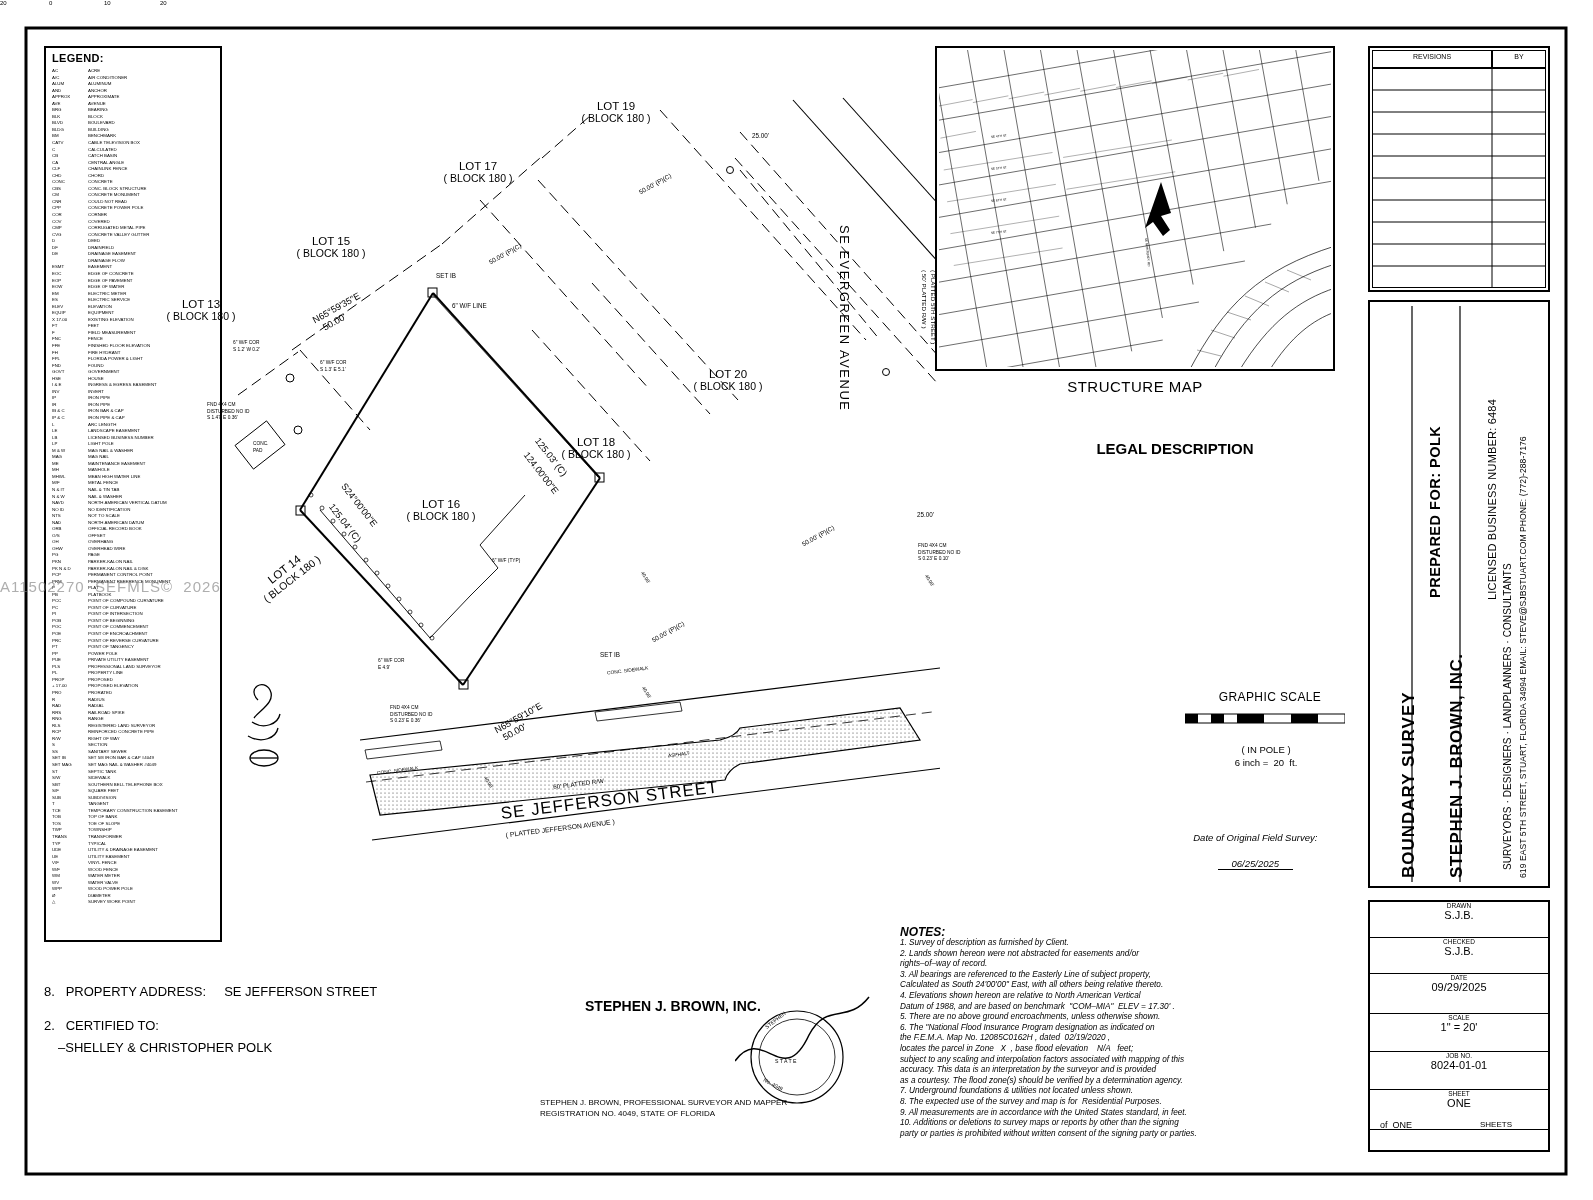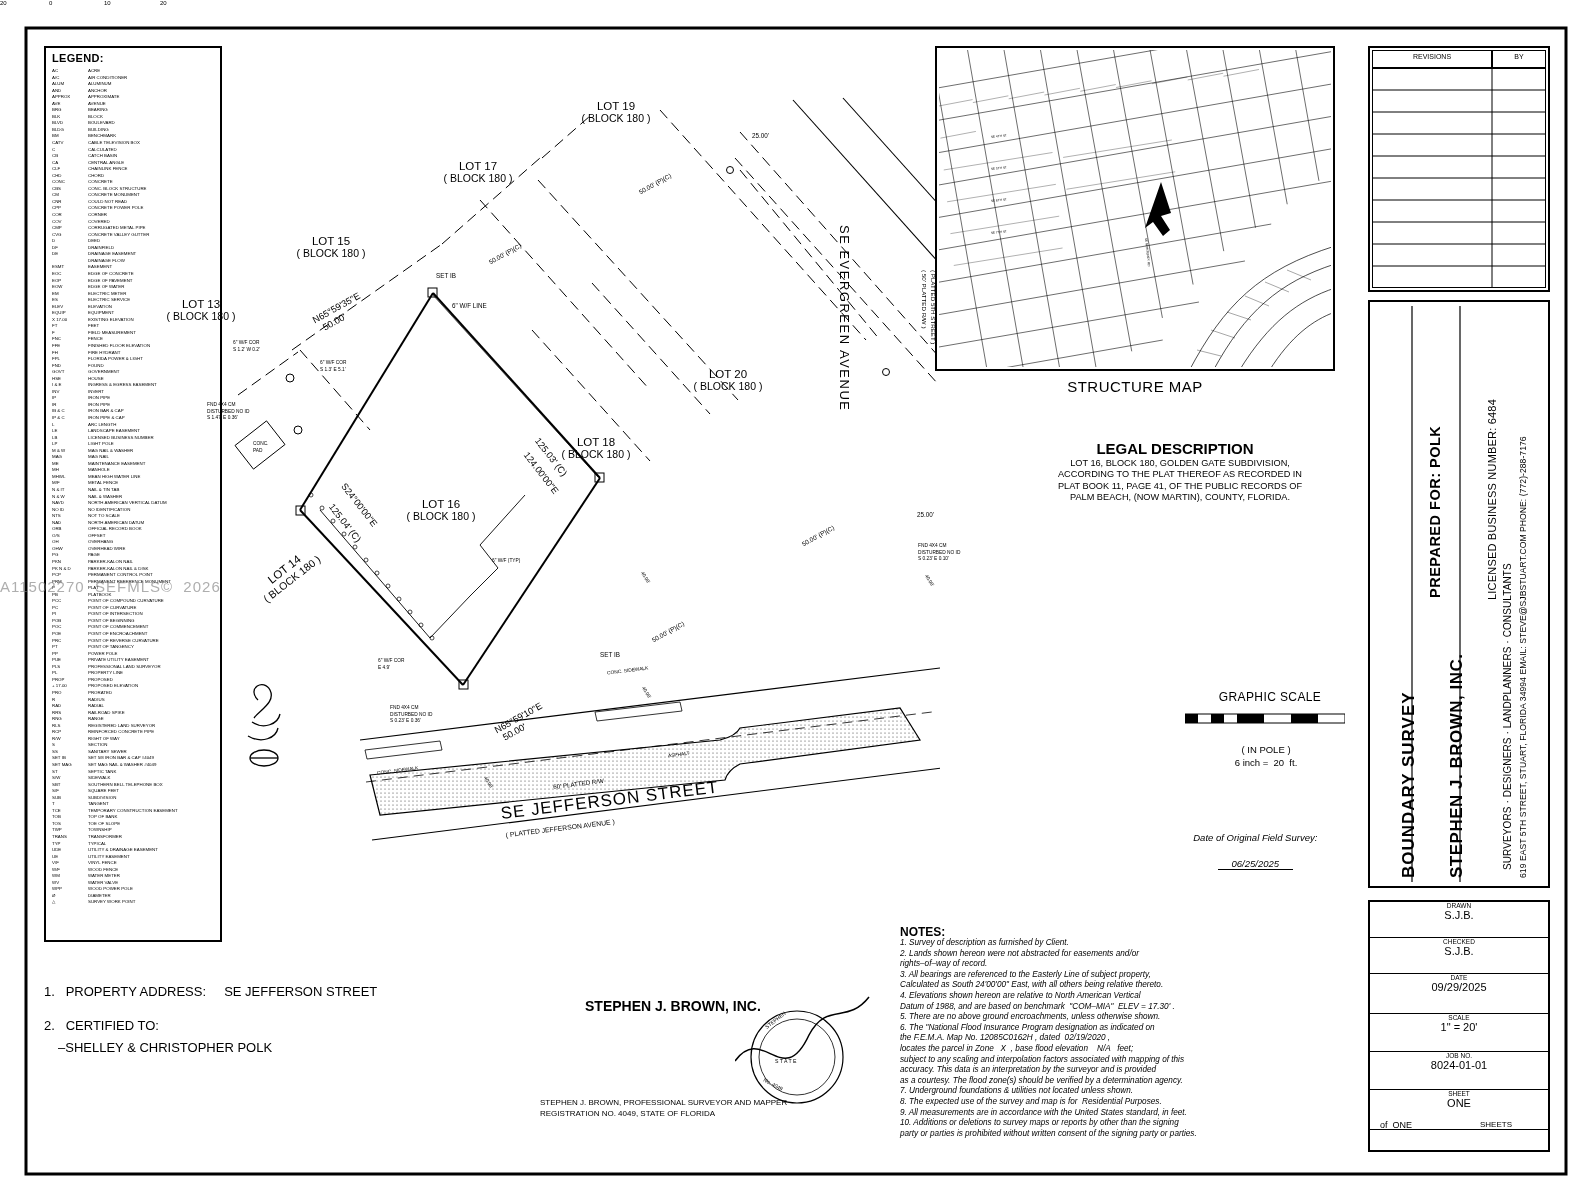--- a/index.html
+++ b/index.html
@@ -35,21 +35,21 @@
   #revHdrR{left:1492px;top:50px;width:54px;height:18px;}
   #revLbl{left:1372px;top:53px;width:120px;text-align:center;font-size:7px;}
   #byLbl{left:1492px;top:53px;width:54px;text-align:center;font-size:7px;}
   #mainTitleBox{left:1368px;top:300px;width:182px;height:588px;}
   .vtext{position:absolute;transform-origin:left top;white-space:nowrap;}
   #drawnBox{left:1368px;top:900px;width:182px;height:252px;}
   .tbrow{position:absolute;left:1369px;width:180px;border-bottom:1px solid #000;box-sizing:border-box;}
   .tblbl{font-size:6.5px;text-align:center;}
   .tbval{font-size:11px;text-align:center;}
   
-  #notesTitle{left:900px;top:925px;font-size:12px;font-weight:bold;}
+  #notesTitle{left:900px;top:925px;font-size:12px;font-weight:bold;font-style:italic;}
   #notesBody{left:900px;top:938px;width:450px;font-size:8.2px;line-height:10.6px;font-style:italic;}
   
   #notValid{left:508px;top:938px;width:380px;font-size:12.5px;line-height:17px;font-weight:bold;}
   #sjbName{left:585px;top:998px;font-size:14px;font-weight:bold;}
   #propAddr{left:44px;top:984px;font-size:13px;}
   #certTo{left:44px;top:1018px;font-size:13px;}
   #certName{left:58px;top:1040px;font-size:13px;}
   #regLine{left:540px;top:1098px;width:320px;text-align:left;font-size:8px;line-height:10.5px;}
   
   #wm{left:0px;top:578px;width:330px;font-size:15px;color:#7d7d7d;opacity:.62;letter-spacing:1px;}
@@ -832,24 +832,20 @@
 
         <g fill="#000">
           <path d="M 222,132 L 206,178 L 214,172 L 224,186 L 231,180 L 222,166 L 232,163 Z"></path>
         </g>
       </svg>
     </div>
   </div>
   <div class="txt" id="locmapCap">STRUCTURE MAP</div>
 
   <div class="txt" id="legalTitle">LEGAL DESCRIPTION</div>
-  <div class="txt" id="legalBody" style="white-space:pre-wrap;text-align:center">LOT 16, BLOCK 180, GOLDEN GATE SUBDIVISION,
-ACCORDING TO THE PLAT THEREOF AS RECORDED IN
-PLAT BOOK 11, PAGE 41, OF THE PUBLIC RECORDS OF
-PALM BEACH, (NOW MARTIN), COUNTY, FLORIDA.</div>
 
   <div class="txt" id="gsTitle">GRAPHIC SCALE</div>
   <div id="gsNums">
     <span class="txt" style="left:0px;top:0px">20</span>
     <span class="txt" style="left:49px;top:0px">0</span>
     <span class="txt" style="left:104px;top:0px">10</span>
     <span class="txt" style="left:160px;top:0px">20</span>
   </div>
   <svg id="gsBar" style="position:absolute" width="160" height="26">
     <rect x="0" y="2" width="160" height="9" fill="#fff" stroke="#000" stroke-width="1"></rect>
@@ -960,17 +956,17 @@
     <g font-size="5.2" font-family="Liberation Sans, sans-serif">
       <text x="32" y="34" transform="rotate(-38 32 34)">STEPHEN</text>
       <text x="28" y="86" transform="rotate(28 28 86)">No. 4049</text>
       <text x="40" y="68">S T A T E</text>
     </g>
     <path d="M 0,66 C 28,28 48,96 74,40 C 92,6 112,30 134,2" fill="none" stroke="#000" stroke-width="1.5"></path>
   </svg>
   <div class="txt" id="regLine" style="white-space:pre-wrap">STEPHEN J. BROWN, PROFESSIONAL SURVEYOR AND MAPPER
 REGISTRATION NO. 4049, STATE OF FLORIDA</div>
 
-  <div class="txt" id="propAddr">1.   PROPERTY ADDRESS:     SE JEFFERSON STREET</div>
+  <div class="txt" id="propAddr">8.   PROPERTY ADDRESS:     SE JEFFERSON STREET</div>
   <div class="txt" id="certTo">2.   CERTIFIED TO:</div>
   <div class="txt" id="certName">–SHELLEY &amp; CHRISTOPHER POLK</div>
 
 </div>
 
 </body></html>

